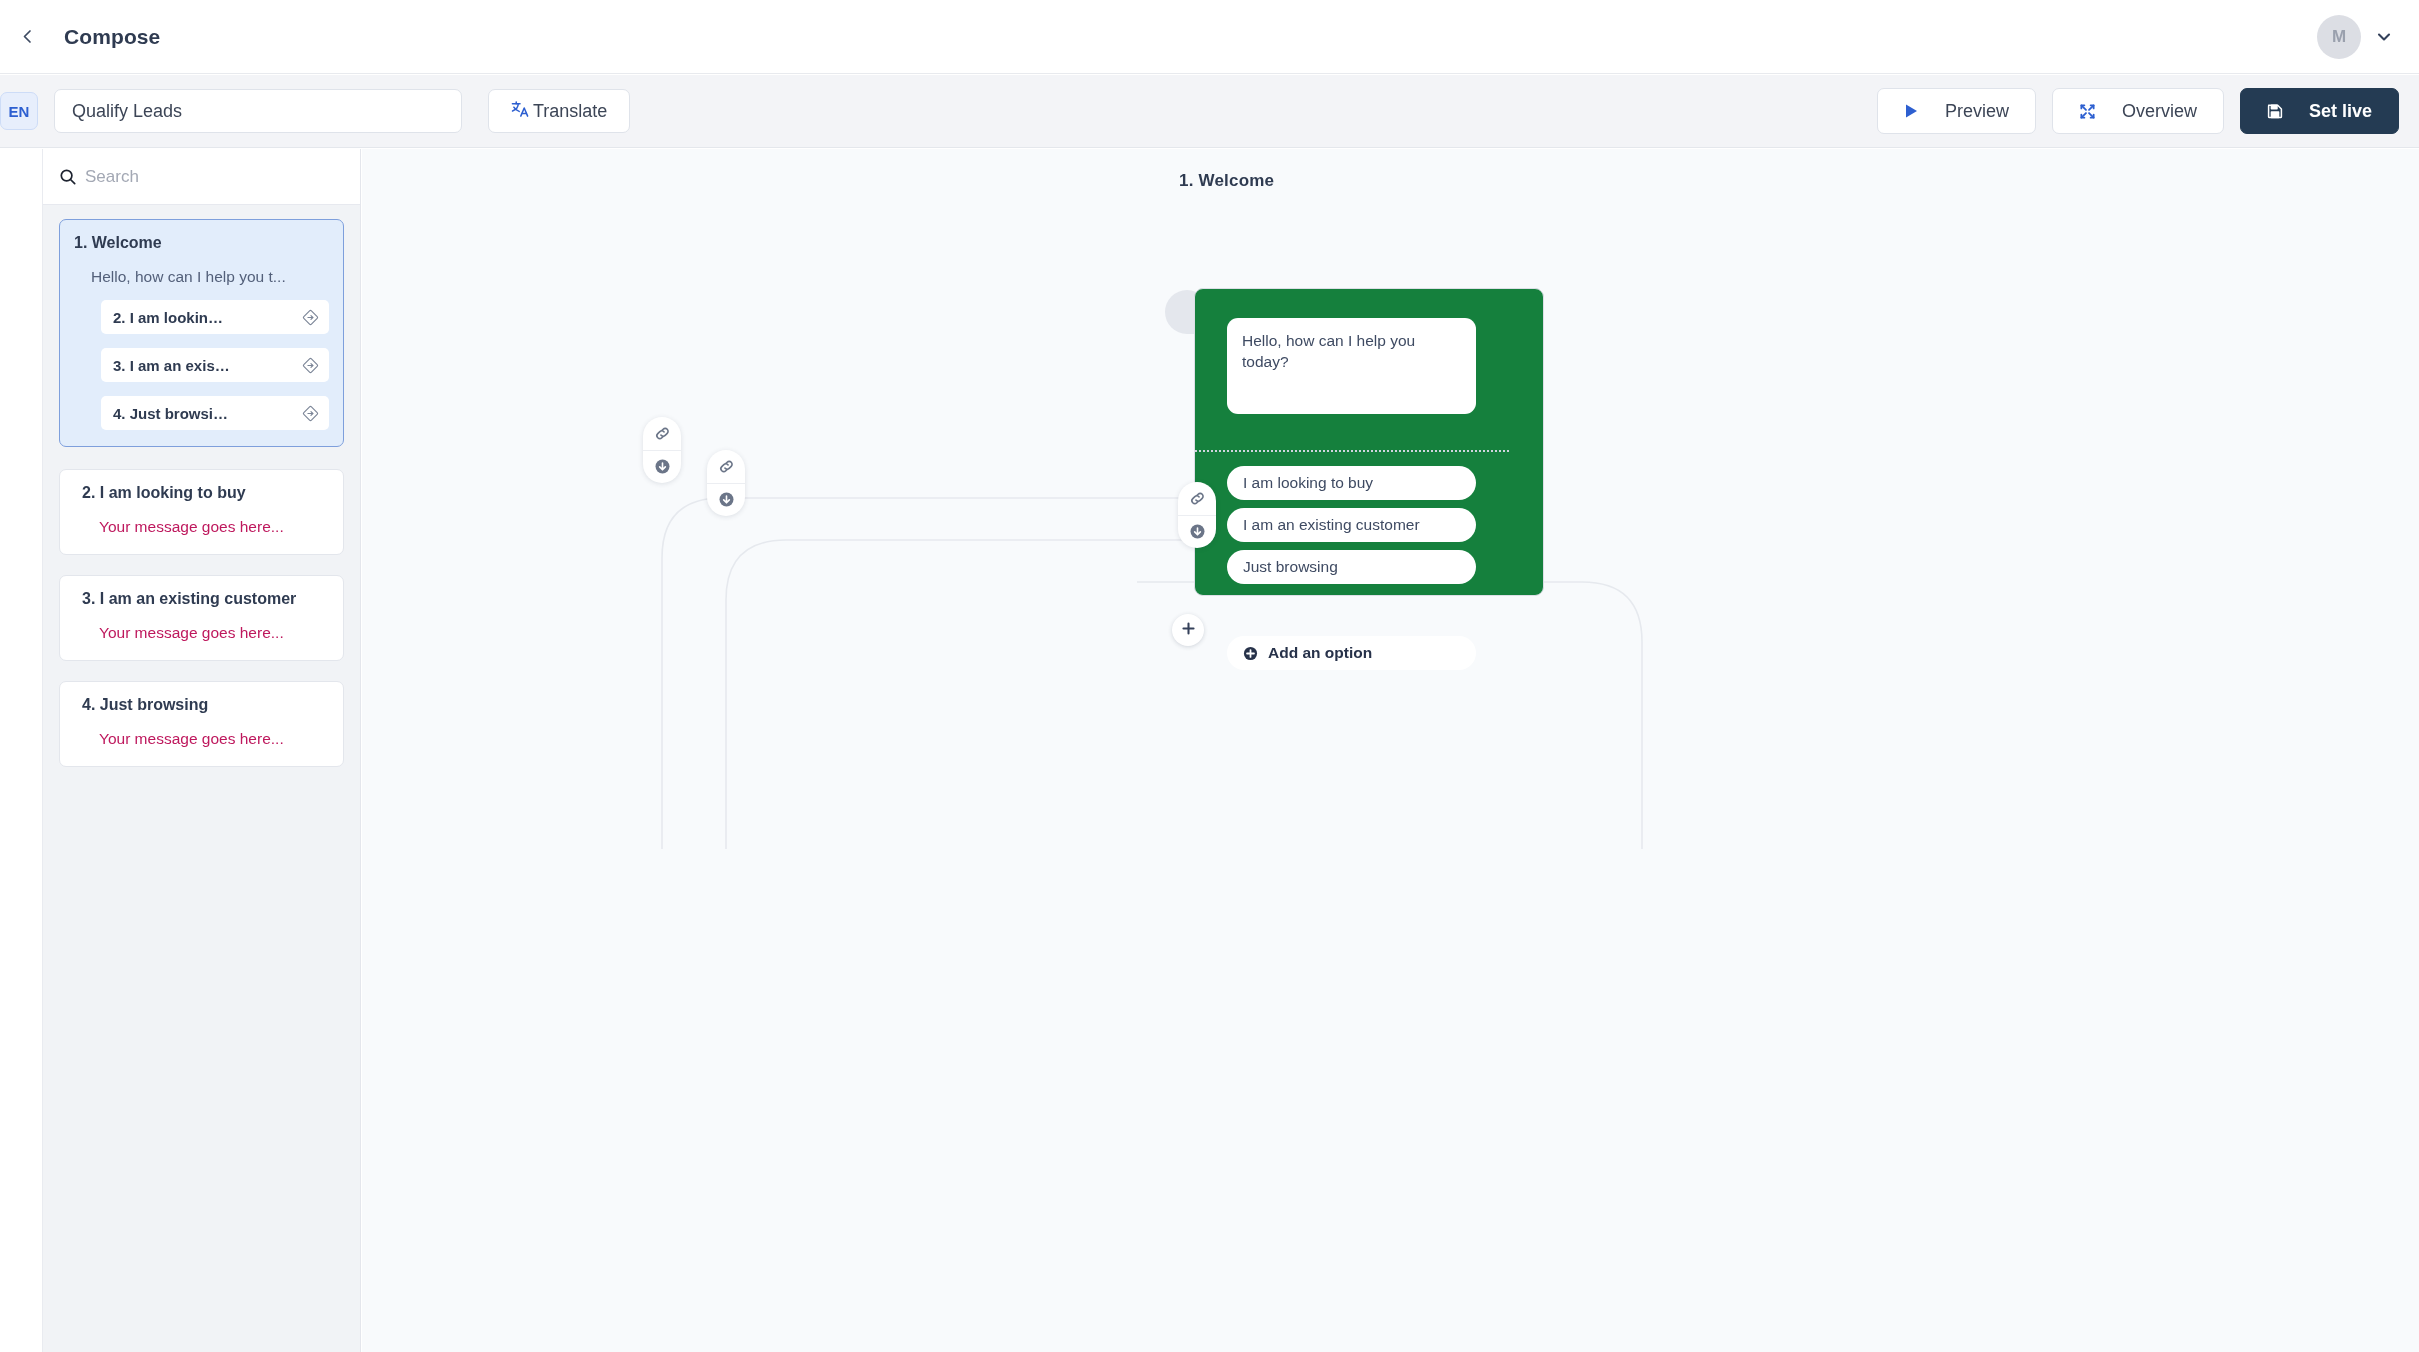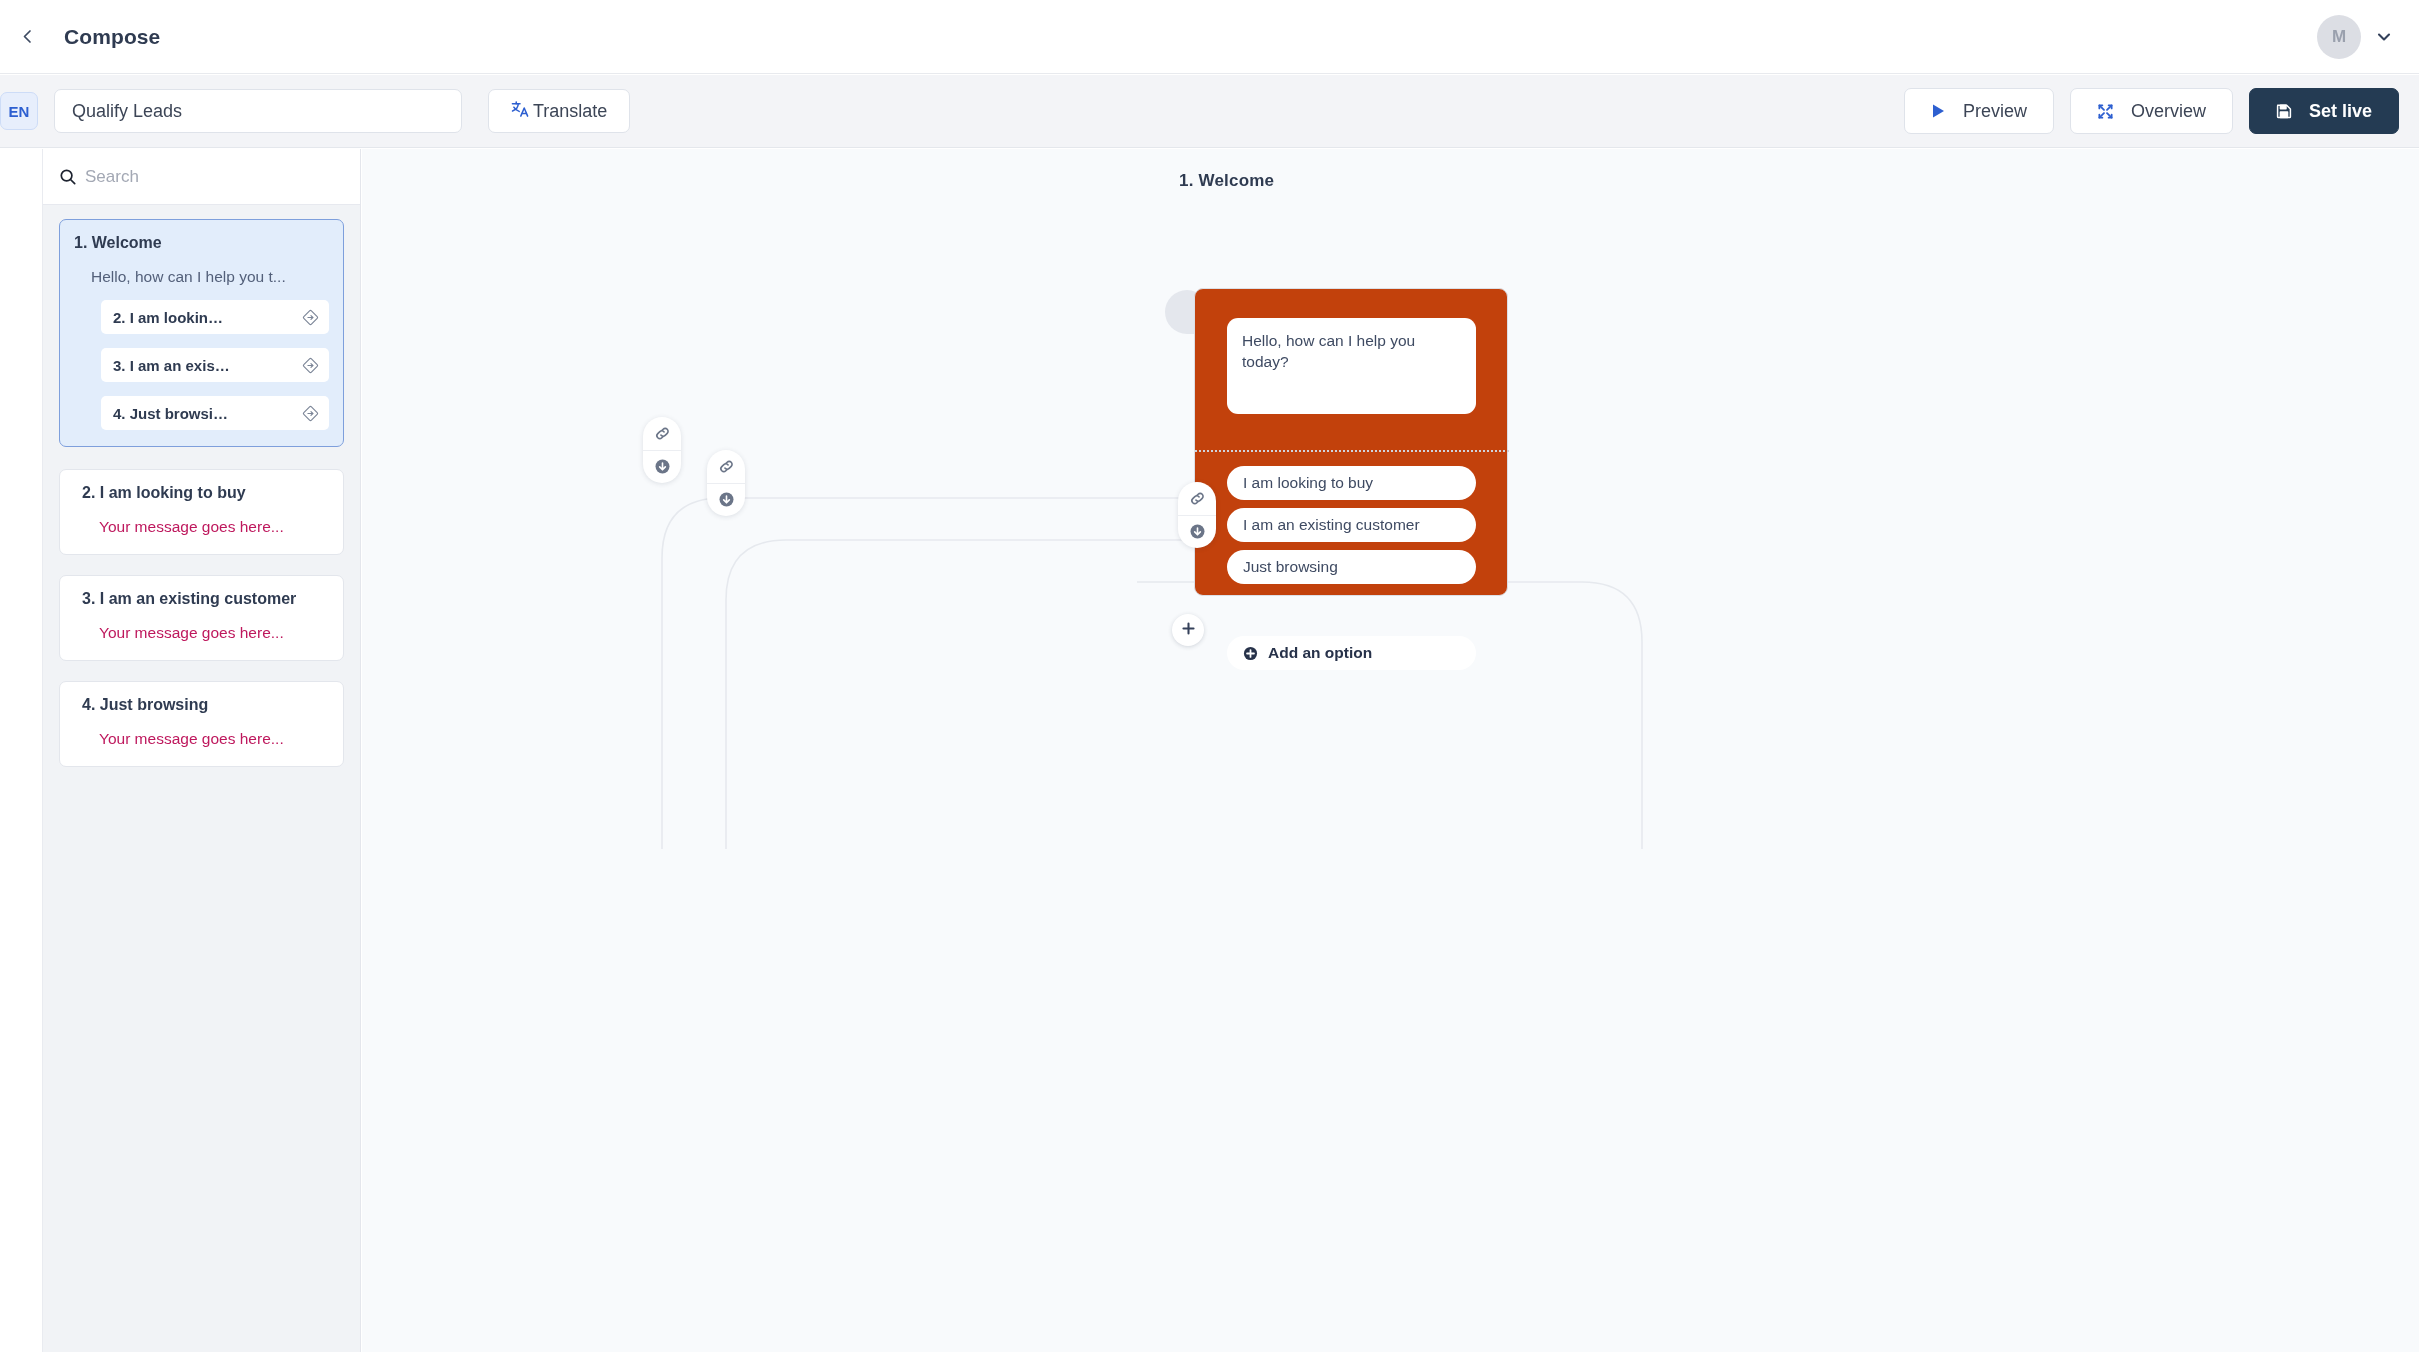--- a/index.html
+++ b/index.html
@@ -65,21 +65,21 @@
     display: flex; align-items: center; gap: 3px;
     font-size: 18px; color: #3c4556; cursor: pointer;
   }
   .translate-btn .tico { color: #2d5fd0; font-size: 18px; font-weight: 700; line-height: 1; }
   .subbar-right {
     margin-left: auto; display: flex; align-items: center; gap: 16px; margin-right: 20px;
   }
   .tb-btn {
     height: 46px; padding: 0 26px;
     background: #ffffff; border: 1px solid #dfe3ea; border-radius: 7px;
-    display: flex; align-items: center; gap: 17px;
+    display: flex; align-items: center; gap: 26px;
     font-size: 18px; color: #3c4556; font-weight: 500; cursor: pointer;
   }
   .tb-btn .bico { color: #2d5fd0; display: flex; align-items: center; }
   .tb-btn.primary {
     background: #243b53; border-color: #243b53; color: #ffffff; font-weight: 600;
   }
   .tb-btn.primary .bico { color: #ffffff; }
 
   
   .left-rail {
@@ -149,22 +149,22 @@
   }
 
   .ghost-avatar {
     position: absolute; left: 803px; top: 141px;
     width: 44px; height: 44px; border-radius: 50% 50% 4px 50%;
     background: #e4e7ed;
   }
 
   .flow-node {
     position: absolute; left: 832px; top: 139px;
-    width: 314px; height: 308px;
-    background: #c2410c; border: 1px solid #dcdfe6; border-radius: 9px;
+    width: 350px; height: 308px;
+    background: #15803d; border: 1px solid #dcdfe6; border-radius: 9px;
   }
   .bubble {
     position: absolute; left: 32px; top: 29px; width: 249px; height: 96px;
     background: #ffffff; border-radius: 11px;
     padding: 13px 15px; font-size: 15.5px; color: #3e4a62; line-height: 1.35;
   }
   .divider {
     position: absolute; left: 0; top: 161px; width: 314px;
     border-top: 2px dotted #cfd4dd;
   }

